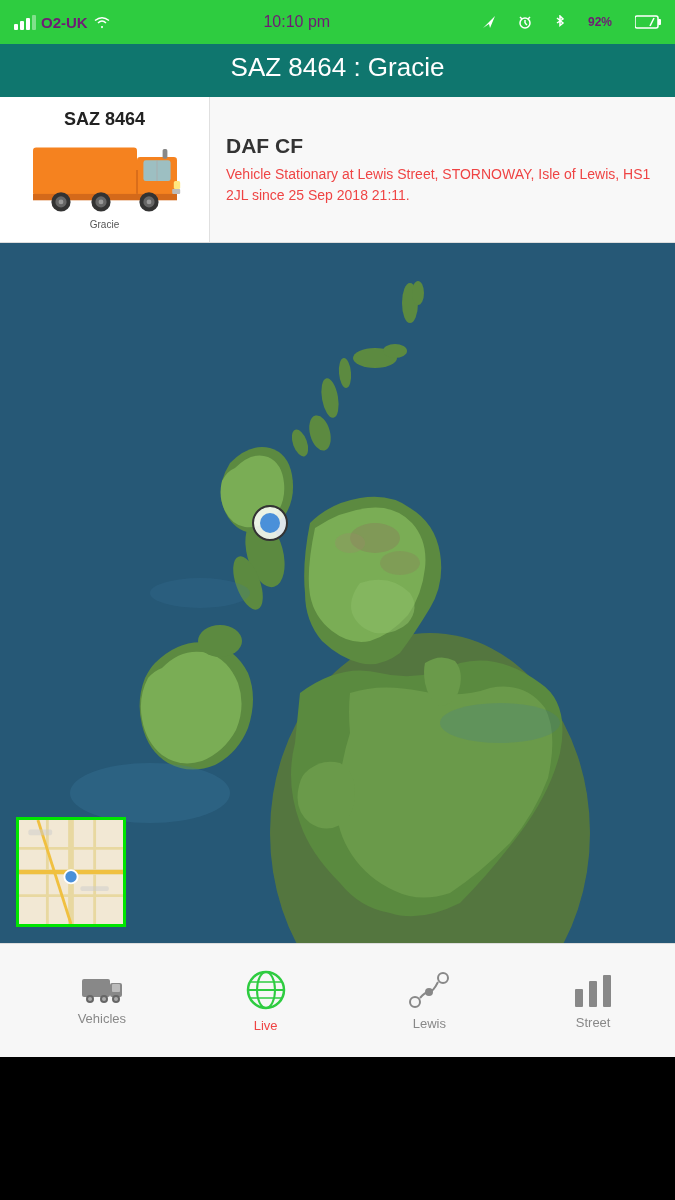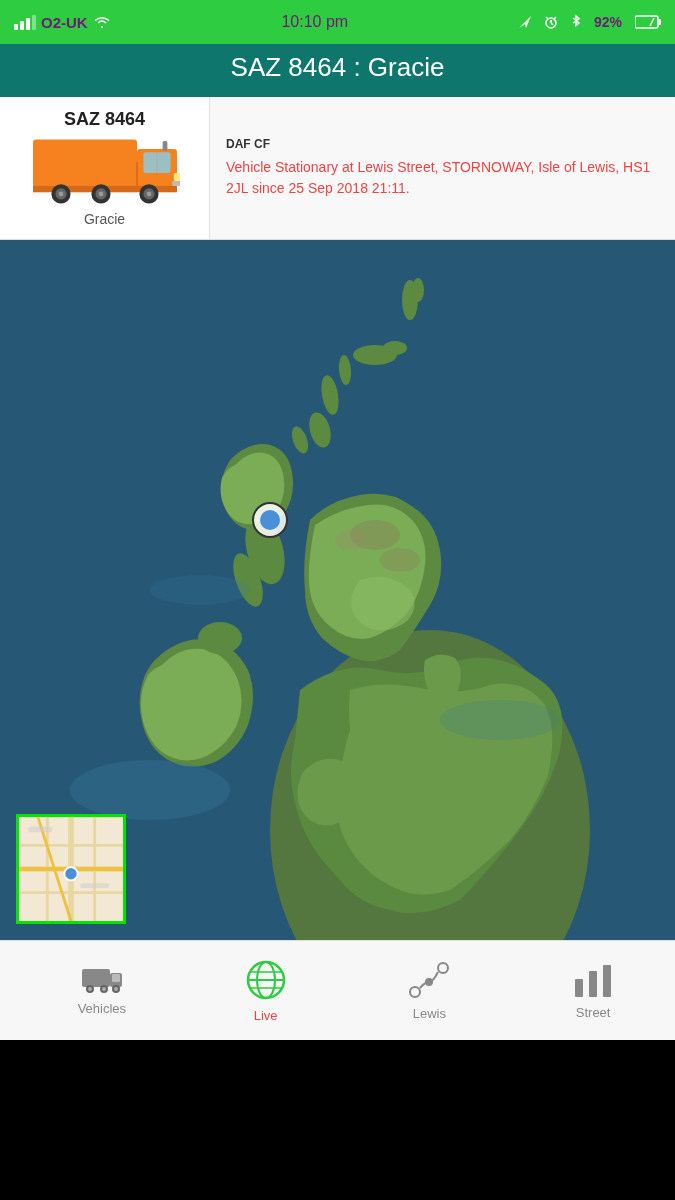--- a/index.html
+++ b/index.html
@@ -20,21 +20,21 @@
       display: flex;
       align-items: center;
       justify-content: space-between;
       padding: 0 14px;
       color: #701a75;
       font-size: 15px;
       font-weight: 600;
     }
     .status-left { display: flex; align-items: center; gap: 5px; }
     .status-center { font-size: 16px; font-weight: 400; }
-    .status-right { display: flex; align-items: center; gap: 13px; font-size: 14px; }
+    .status-right { display: flex; align-items: center; gap: 23px; font-size: 12px; }
 
     
     #header {
       width: 100%;
       background: #0f766e;
       text-align: center;
       padding: 8px 0 14px;
       color: white;
       font-size: 26px;
       font-weight: 400;
@@ -58,41 +58,41 @@
       display: flex;
       flex-direction: column;
       align-items: center;
       justify-content: center;
       padding: 12px;
     }
     #vehicle-plate {
       font-weight: 700;
       font-size: 18px;
       color: #222;
-      margin-bottom: 0;
+      margin-bottom: 8px;
     }
     #truck-icon {
       width: 160px;
       height: 75px;
       margin-bottom: 6px;
     }
     #vehicle-name {
       color: #555;
-      font-size: 14px;
+      font-size: 10px;
     }
     #vehicle-right {
       flex: 1;
       padding: 14px 16px;
       display: flex;
       flex-direction: column;
       justify-content: center;
     }
     #vehicle-model {
       font-weight: 700;
-      font-size: 12px;
+      font-size: 21px;
       color: #333;
       margin-bottom: 6px;
     }
     #vehicle-status {
       font-size: 14px;
       color: #ef4444;
       line-height: 1.5;
     }
 
     
@@ -138,21 +138,21 @@
     .pin-stop {
       width: 10px;
       height: 10px;
       background: #4a90d9;
       border-radius: 1px;
     }
 
     
     #bottom-nav {
       width: 100%;
-      height: 100px;
+      height: 114px;
       background: #f7f7f7;
       border-top: 1px solid #ddd;
       display: flex;
       flex-direction: row;
       align-items: center;
       justify-content: space-around;
       padding-left: 20px;
     }
     .nav-item {
       display: flex;

